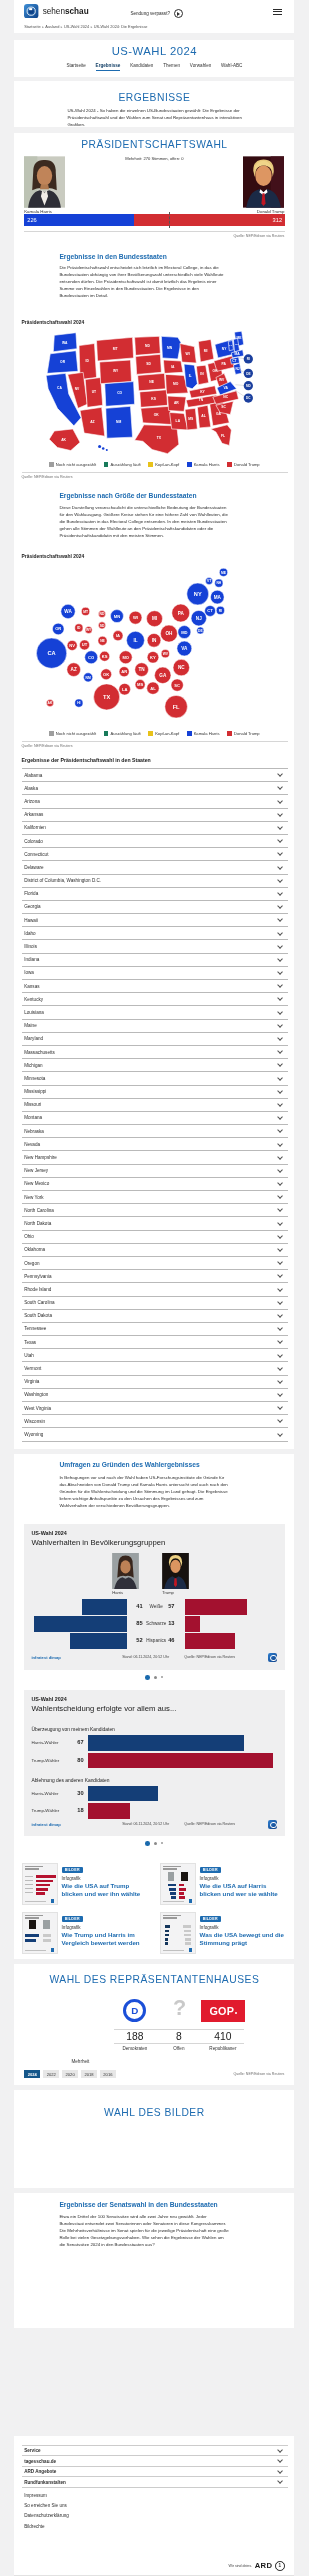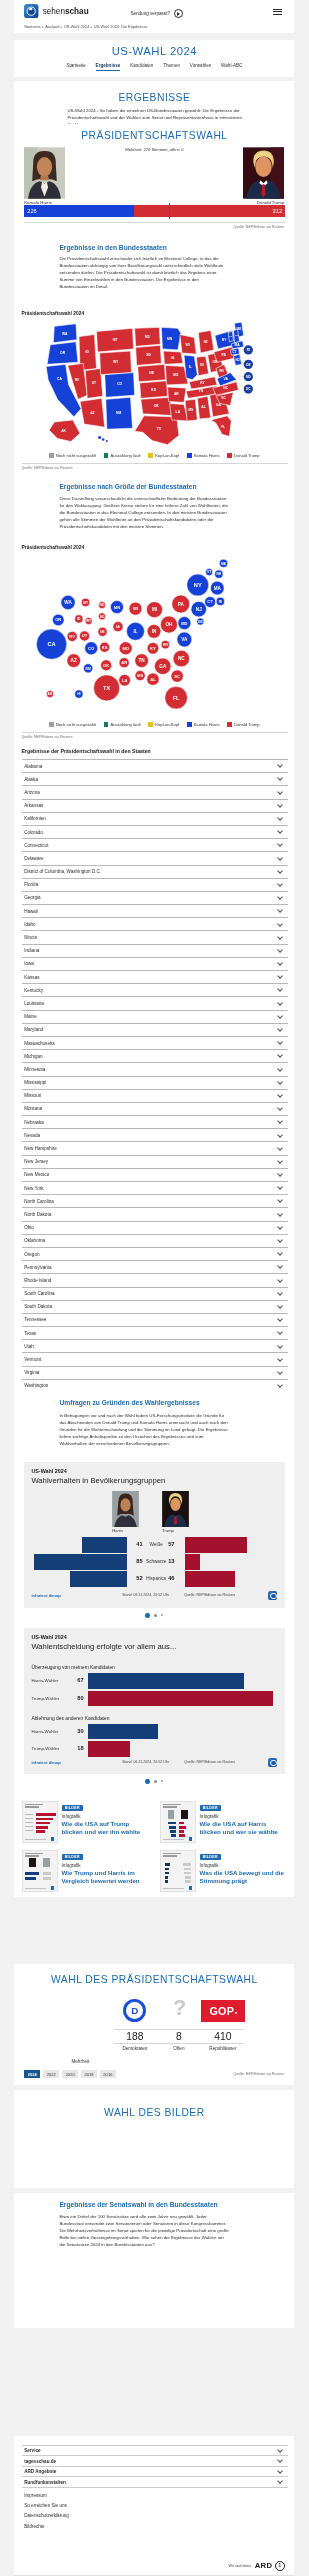--- a/index.html
+++ b/index.html
@@ -114,21 +114,21 @@
         <span class="tab">Vorwahlen</span>
         <span class="tab">Wahl-ABC</span>
       </div>
   </div>
 
   <div class="card" style="top:81px;height:46px;">
     <div class="sec-title abs" style="left:0;top:11.3px;width:280px;">ERGEBNISSE</div>
     <div class="body-text abs" style="left:53px;top:26px;width:175px;text-align:left;">US-Wahl 2024 - So haben die einzelnen US-Bundesstaaten gewählt: Die Ergebnisse der Präsidentschaftswahl und der Wahlen zum Senat und Repräsentantenhaus in interaktiven Grafiken.</div>
   </div>
 
-  <div class="card" style="top:124px;height:1316px;">
+  <div class="card" style="top:133px;height:1316px;">
     <div class="sec-title abs" style="left:0;top:6.2px;width:280px;">PRÄSIDENTSCHAFTSWAHL</div>
     <div class="abs" style="left:0;top:23px;width:280px;text-align:center;font-size:4.1px;color:#333;">Mehrheit: 270 Stimmen, offen: 0</div>
 
     <div class="abs" style="left:9.8px;top:23px;">
       <svg width="41" height="52" viewBox="0 0 80 100">
         <rect width="80" height="100" fill="#c9cbc0"></rect>
         <rect x="0" y="0" width="26" height="100" fill="#bdc3b4"></rect>
         <path d="M18,30 Q18,6 40,7 Q63,6 62,32 L64,66 Q52,60 40,62 Q28,60 16,66 Z" fill="#3c2a20"></path>
         <ellipse cx="40" cy="38" rx="15" ry="19" fill="#c08459"></ellipse>
         <path d="M33,55 L47,55 L49,64 L31,64 Z" fill="#b07a50"></path>
@@ -642,21 +642,21 @@
           <span class="lbl">Wisconsin</span>
           <span class="chev"></span>
         </div>
         <div class="acc-row" style="">
           <span class="lbl">Wyoming</span>
           <span class="chev"></span>
         </div>
       </div>
   </div>
 
-  <div class="card" style="top:1392px;height:505px;">
+  <div class="card" style="top:1454px;height:505px;">
     <div class="sub-head abs" style="left:45px;top:7.2px;">Umfragen zu Gründen des Wahlergebnisses</div>
     <div class="body-text abs" style="left:45px;top:19.6px;width:170px;">In Befragungen vor und nach der Wahl haben US-Forschungsinstitute die Gründe für das Abschneiden von Donald Trump und Kamala Harris untersucht und auch nach den Gründen für die Wahlentscheidung und die Stimmung im Land gefragt. Die Ergebnisse liefern wichtige Anhaltspunkte zu den Ursachen des Ergebnisses und zum Wahlverhalten der verschiedenen Bevölkerungsgruppen.</div>
 
     <div class="gcard abs" style="left:9.8px;top:70px;width:261px;height:146px;">
       <div class="kicker abs" style="left:7.2px;top:6.2px;">US-Wahl 2024</div>
       <div class="gtitle abs" style="left:7.2px;top:14.4px;">Wahlverhalten in Bevölkerungsgruppen</div>
       <div class="abs" style="left:88px;top:29px;">
         <svg width="27" height="36" viewBox="0 0 52 70">
             <rect width="52" height="70" fill="#9aa0a2"></rect>
           <path d="M12,22 Q12,5 26,5 Q41,5 40,23 L42,48 Q34,43 26,45 Q18,43 10,48 Z" fill="#38261d"></path>
@@ -819,21 +819,21 @@
             <div style="position: absolute; right: 3.1px; top: 29px; height: 2.6px; background: rgb(201, 201, 201); width: 6.2px;"></div>
             <div class="tf" style=""></div>
             <div class="tfb" style=""></div>
           </div>
           <div style="position: absolute; left: 40px; top: 1px; width: 88px;"><span class="badge">BILDER</span><div class="t-kicker" style="margin-top: 2.6px;">Infografik</div><div class="t-title" style="margin-top: 1.5px;">Was die USA bewegt und die Stimmung prägt</div></div>
         </div>
       </div>
   </div>
 
   <div class="card" style="top:1964px;height:121px;">
-    <div class="sec-title abs" style="left:0;top:10.3px;width:280px;">WAHL DES PRÄSIDENTSCHAFTSWAHL</div>
+    <div class="sec-title abs" style="left:0;top:10.3px;width:280px;">WAHL DES REPRÄSENTANTENHAUSES</div>
     <div class="lab-s abs" style="left:34px;top:95px;width:64px;">Mehrheit</div>
 
     <div class="abs" style="left:109px;top:35px;width:23px;height:23px;border:3.1px solid #1b4fd8;border-radius:50%;box-sizing:border-box;display:flex;align-items:center;justify-content:center;">
       <span style="font-size:9.8px;font-weight:700;color:#1b4fd8;">D</span>
     </div>
     <div class="abs" style="left:155px;top:31px;width:20.6px;text-align:center;font-size:21.6px;font-weight:700;color:#c9c9c9;">?</div>
     <div class="abs" style="left:187px;top:36px;width:44px;height:21.6px;background:#e11b2e;display:flex;align-items:center;justify-content:center;">
       <span style="color:#fff;font-weight:700;font-size:10.8px;letter-spacing:0.3px;">GOP</span>
         <span style="width:2.1px;height:2.1px;background:#fff;border-radius:50%;margin:4.1px 0 0 1px;"></span>
     </div>

